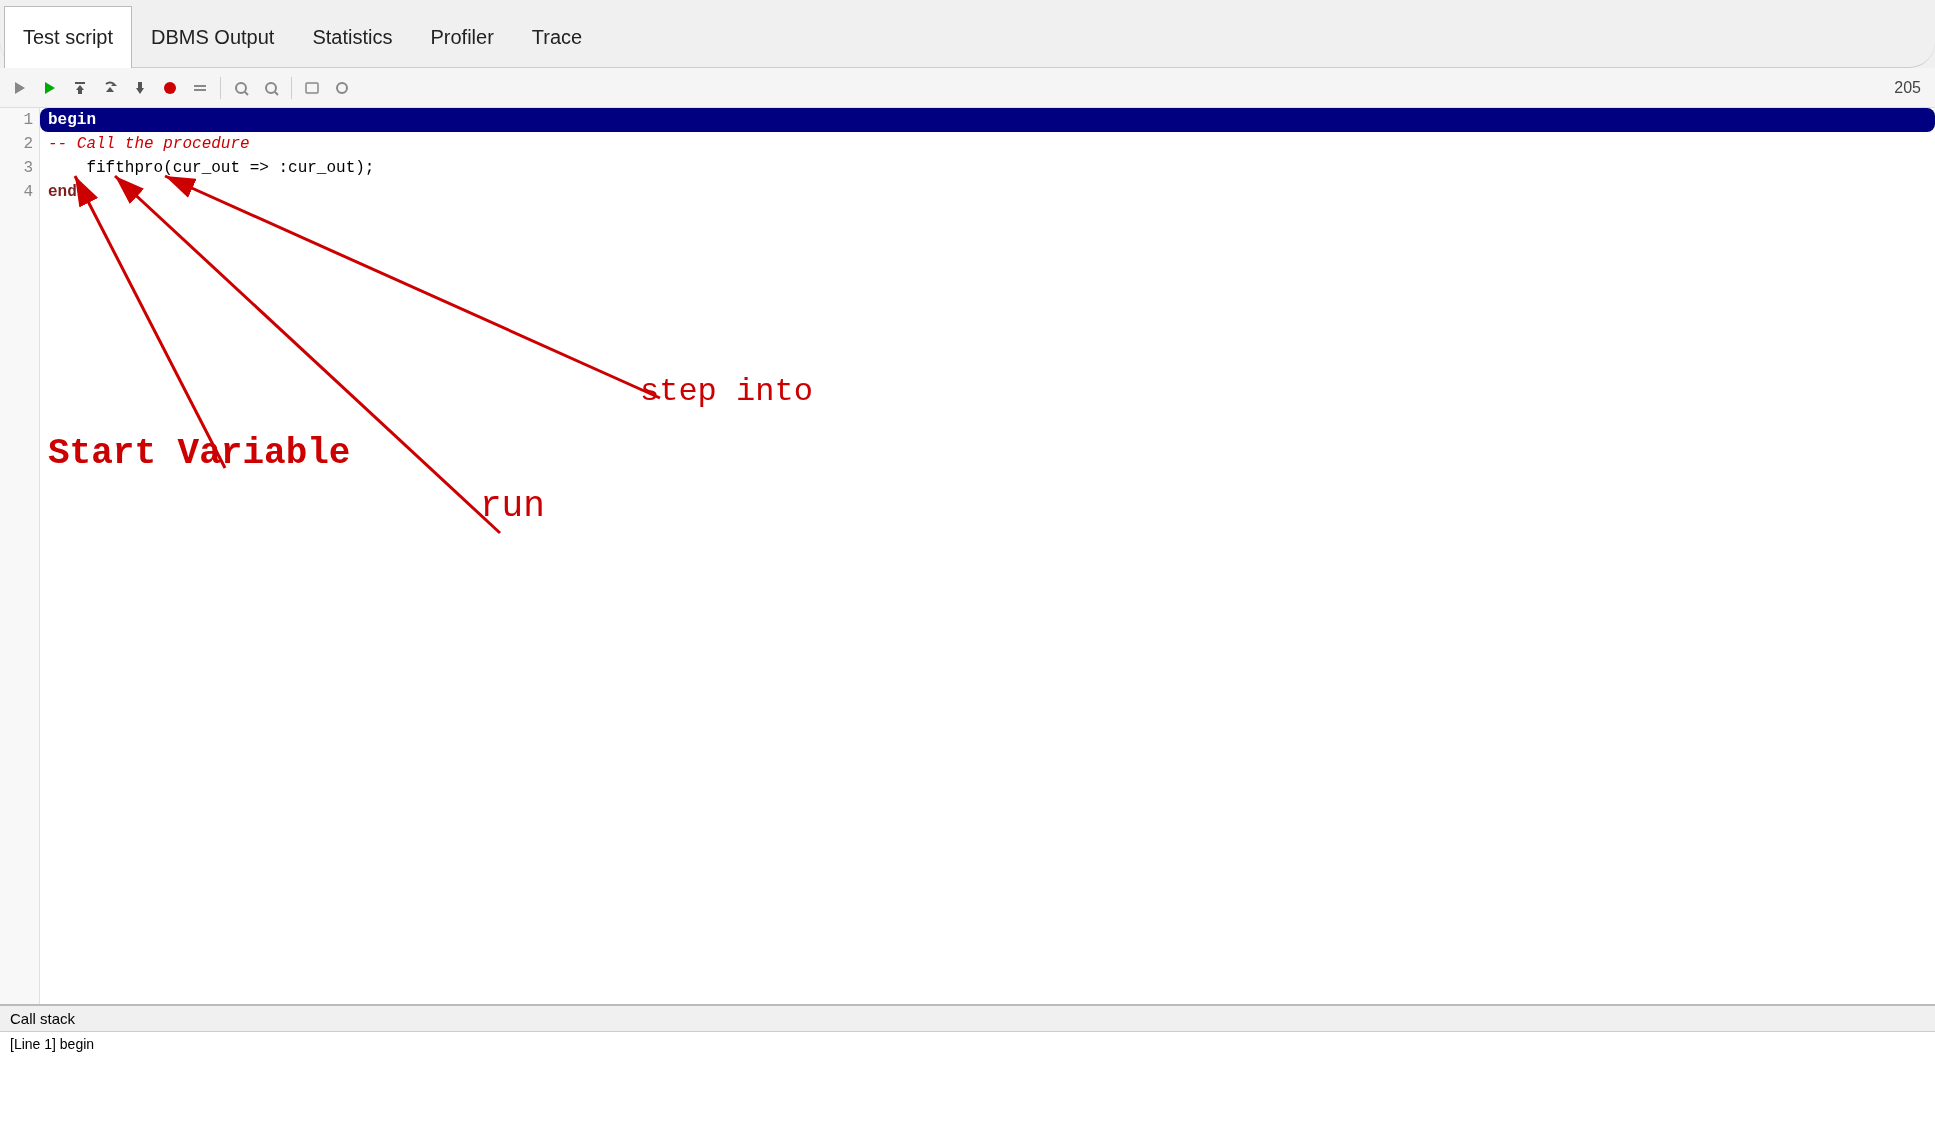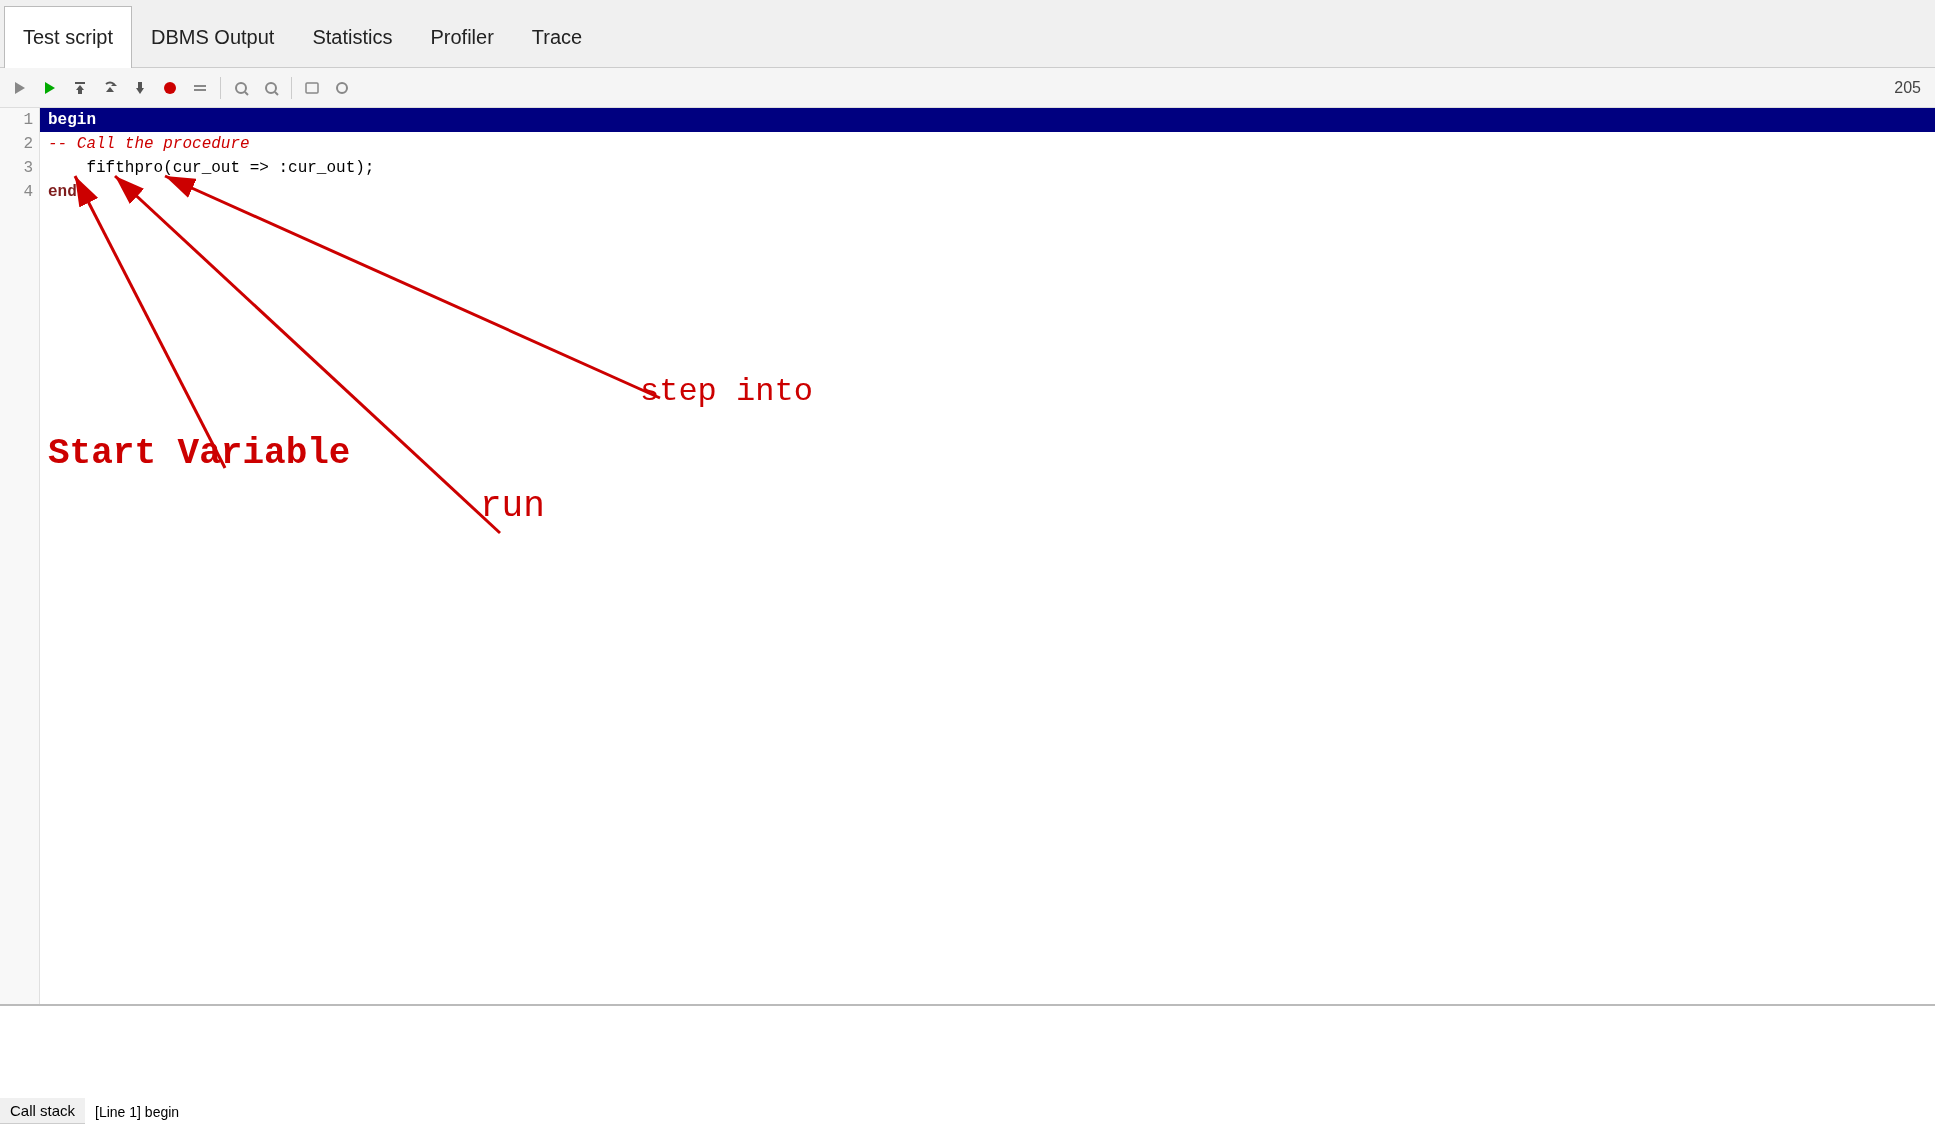--- a/index.html
+++ b/index.html
@@ -6,20 +6,21 @@
     body { font-family: 'Segoe UI', Arial, sans-serif; background: #f0f0f0; width: 1935px; height: 1124px; overflow: hidden; }
 
     
     .tab-bar {
       display: flex;
       align-items: stretch;
       background: #f0f0f0;
       border-bottom: 1px solid #ccc;
       height: 68px;
       padding: 0 4px;
+      border-radius: 26px;
     }
     .tab {
       display: flex;
       align-items: center;
       padding: 0 18px;
       font-size: 20px;
       cursor: pointer;
       border: 1px solid transparent;
       border-bottom: none;
       margin-top: 6px;
@@ -100,20 +101,21 @@
     .code-line {
       height: 24px;
       display: flex;
       align-items: center;
       padding-left: 8px;
       white-space: pre;
     }
     .code-line.highlighted {
       background: #000080;
       color: #fff;
+      border-radius: 8px;
     }
     .code-line.normal {
       background: transparent;
       color: #000;
     }
     .comment { color: #cc0000; font-style: italic; }
 
     
     .annotations {
       position: absolute;
@@ -150,22 +152,21 @@
     }
     .panel-row {
       display: flex;
       font-size: 14px;
       padding: 2px 10px;
     }
     .panel-row .cell { flex: 1; }
     .callstack-panel {
       flex: 1;
       display: flex;
-      flex-direction: row;
-      align-items: flex-end;
+      flex-direction: column;
     }
     .callstack-header {
       background: #f0f0f0;
       border-bottom: 1px solid #ccc;
       padding: 4px 10px;
       font-size: 15px;
     }
     .callstack-item {
       padding: 4px 10px;
       font-size: 14px;

